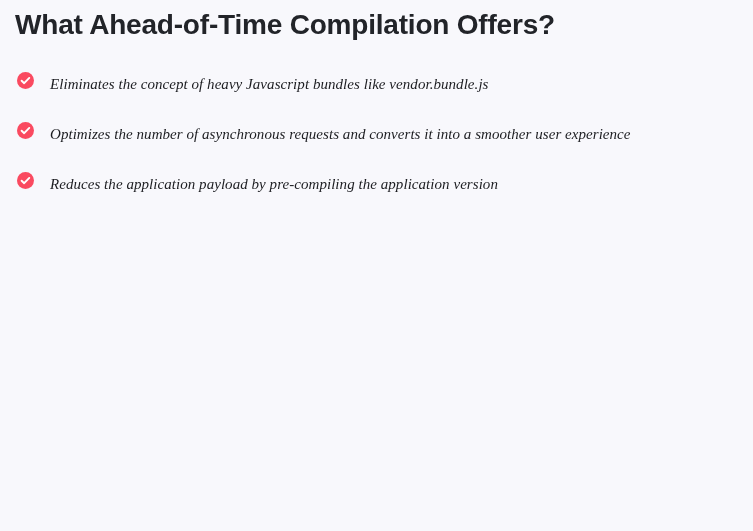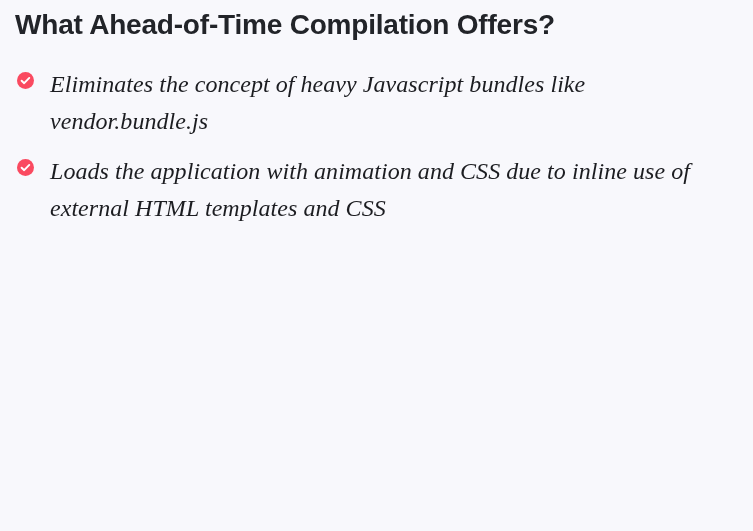--- a/index.html
+++ b/index.html
@@ -73,21 +73,21 @@
     display: block;
     width: 17px;
     height: 17px;
   }
 
   .benefit-text {
     display: block;
     font-family: "Liberation Serif", "DejaVu Serif", serif;
     font-style: italic;
     font-weight: normal;
-    font-size: 24px;
+    font-size: 15px;
     line-height: 37px;
     color: #1c1d21;
     letter-spacing: 0.05px;
   }
 </style>
 </head>
 <body>
 
 <div class="content-block">
 
@@ -99,27 +99,36 @@
       <span class="check-icon">
         <svg viewBox="0 0 17 17" xmlns="http://www.w3.org/2000/svg">
           <circle cx="8.5" cy="8.5" r="8.5" fill="#fa4a60"></circle>
           <path d="M4.6 8.7 L7.2 11.2 L12.3 5.9" fill="none" stroke="#ffffff" stroke-width="1.9" stroke-linecap="round" stroke-linejoin="round"></path>
         </svg>
       </span>
       <span class="benefit-text">Eliminates the concept of heavy Javascript bundles like vendor.bundle.js</span>
     </li>
 
 
-
+    <li class="benefit-item">
+      <span class="check-icon">
+        <svg viewBox="0 0 17 17" xmlns="http://www.w3.org/2000/svg">
+          <circle cx="8.5" cy="8.5" r="8.5" fill="#fa4a60"></circle>
+          <path d="M4.6 8.7 L7.2 11.2 L12.3 5.9" fill="none" stroke="#ffffff" stroke-width="1.9" stroke-linecap="round" stroke-linejoin="round"></path>
+        </svg>
+      </span>
+      <span class="benefit-text">Optimizes the number of asynchronous requests and converts it into a smoother user experience</span>
+    </li>
 
     <li class="benefit-item">
       <span class="check-icon">
         <svg viewBox="0 0 17 17" xmlns="http://www.w3.org/2000/svg">
           <circle cx="8.5" cy="8.5" r="8.5" fill="#fa4a60"></circle>
           <path d="M4.6 8.7 L7.2 11.2 L12.3 5.9" fill="none" stroke="#ffffff" stroke-width="1.9" stroke-linecap="round" stroke-linejoin="round"></path>
         </svg>
       </span>
-      <span class="benefit-text">Loads the application with animation and CSS due to inline use of external HTML templates and CSS</span>
+      <span class="benefit-text">Reduces the application payload by pre-compiling the application version</span>
     </li>
+
 
 
   </ul>
 </div>
 
 </body></html>

